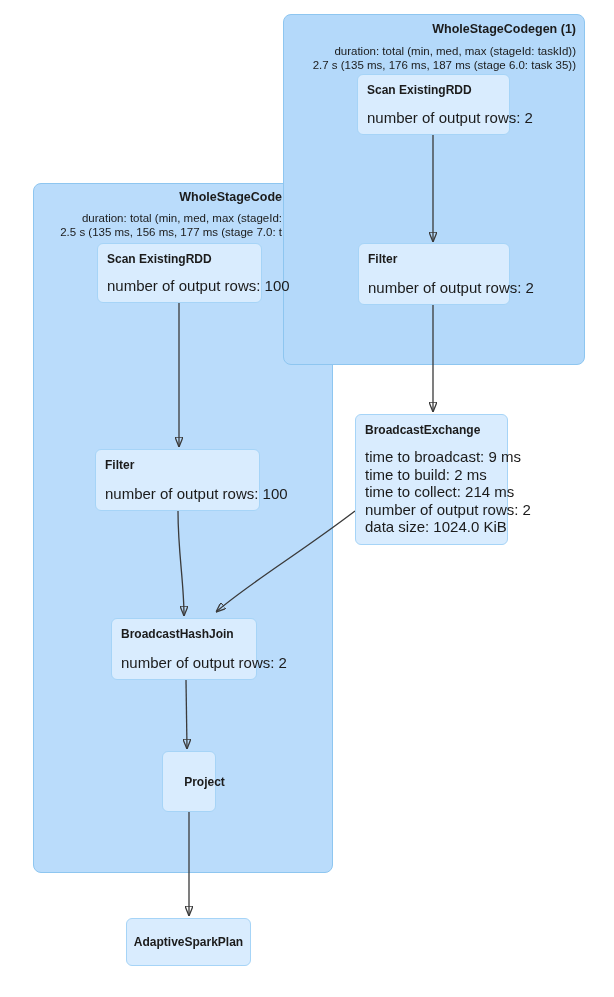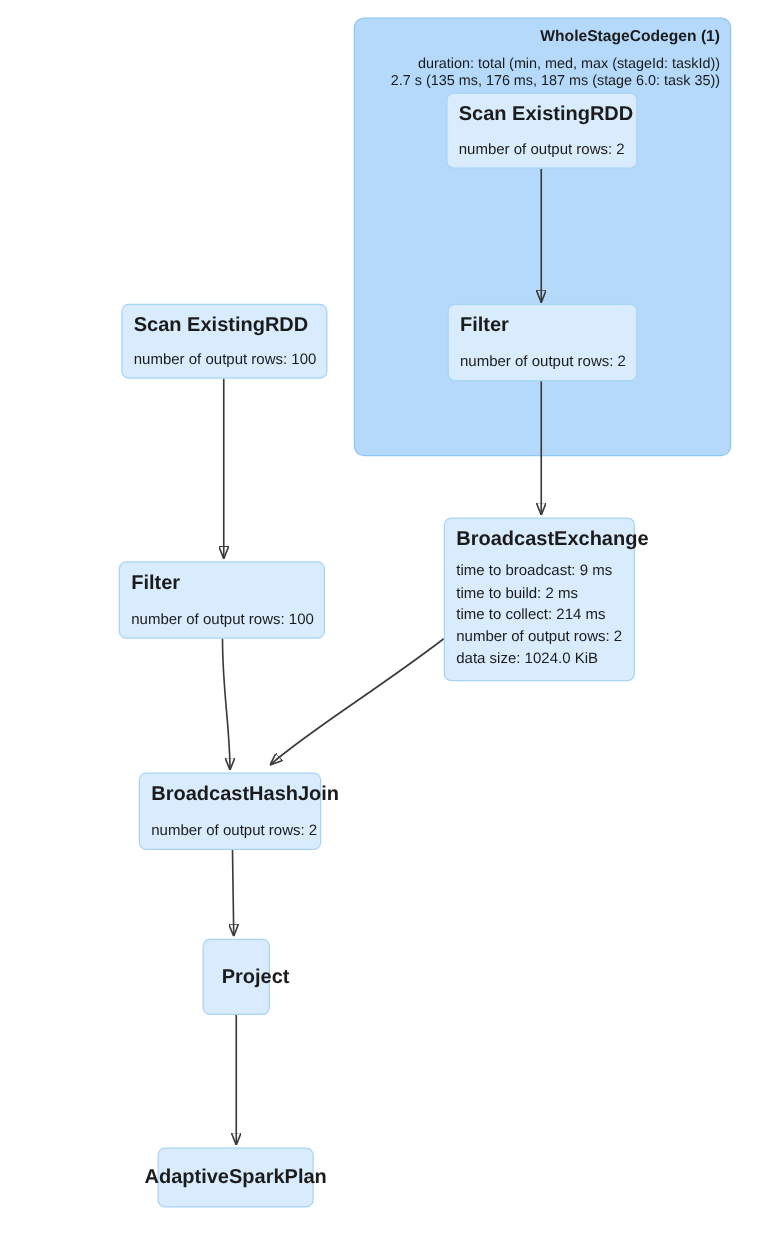--- a/index.html
+++ b/index.html
@@ -20,31 +20,38 @@
     position:absolute; font-size:11.5px; line-height:13.5px;
     white-space:nowrap; text-align:right;
   }
   .edges { position:absolute; left:0; top:0; z-index:3; pointer-events:none; }
   .edges path, .edges line { stroke:#3a3a3a; stroke-width:1.3; fill:none; }
   .node {
     position:absolute; z-index:4; box-sizing:border-box;
     background:#d9ecfe; border:1px solid #a6d4f7; border-radius:6px;
     padding:8px 9px; display:flex; flex-direction:column; justify-content:space-between;
   }
-  .node-title  { font-weight:bold; font-size:16px; white-space:nowrap; }
-  .node-metric { font-size:12px; white-space:nowrap; }
+  .node-title  { font-weight:bold; font-size:12px; white-space:nowrap; }
+  .node-metric { font-size:15px; white-space:nowrap; }
   .metrics-block { display:flex; flex-direction:column; }
   .metrics-block .node-metric { line-height:17.6px; }
   .node.center { justify-content:center; align-items:center; }
 </style>
 </head>
 <body>
 
 <div class="canvas">
 
+  <div class="cluster cluster-left">
+    <div class="cluster-title" style="top:6px; right:50px;">WholeStageCode</div>
+    <div class="cluster-duration" style="top:28px; right:50px;">
+      <div>duration: total (min, med, max (stageId:</div>
+      <div>2.5 s (135 ms, 156 ms, 177 ms (stage 7.0: t</div>
+    </div>
+  </div>
 
   <div class="cluster cluster-right">
     <div class="cluster-title" style="top:7px; right:8px;">WholeStageCodegen (1)</div>
     <div class="cluster-duration" style="top:30px; right:8px;">
       <div>duration: total (min, med, max (stageId: taskId))</div>
       <div>2.7 s (135 ms, 176 ms, 187 ms (stage 6.0: task 35))</div>
     </div>
   </div>
 
   <svg class="edges" width="614" height="997">

